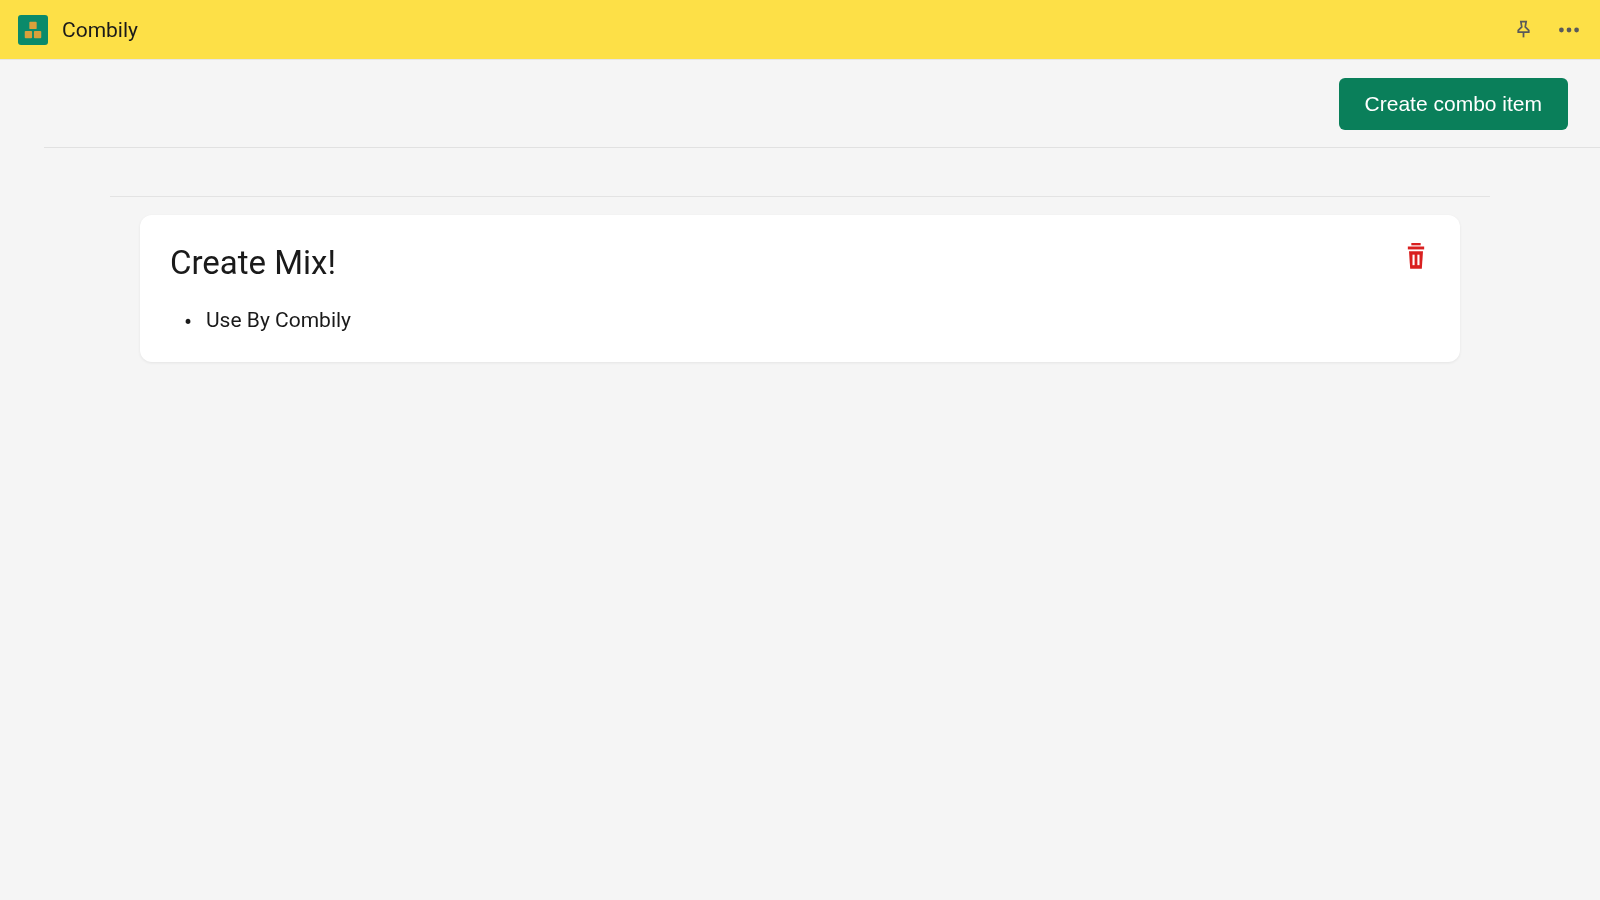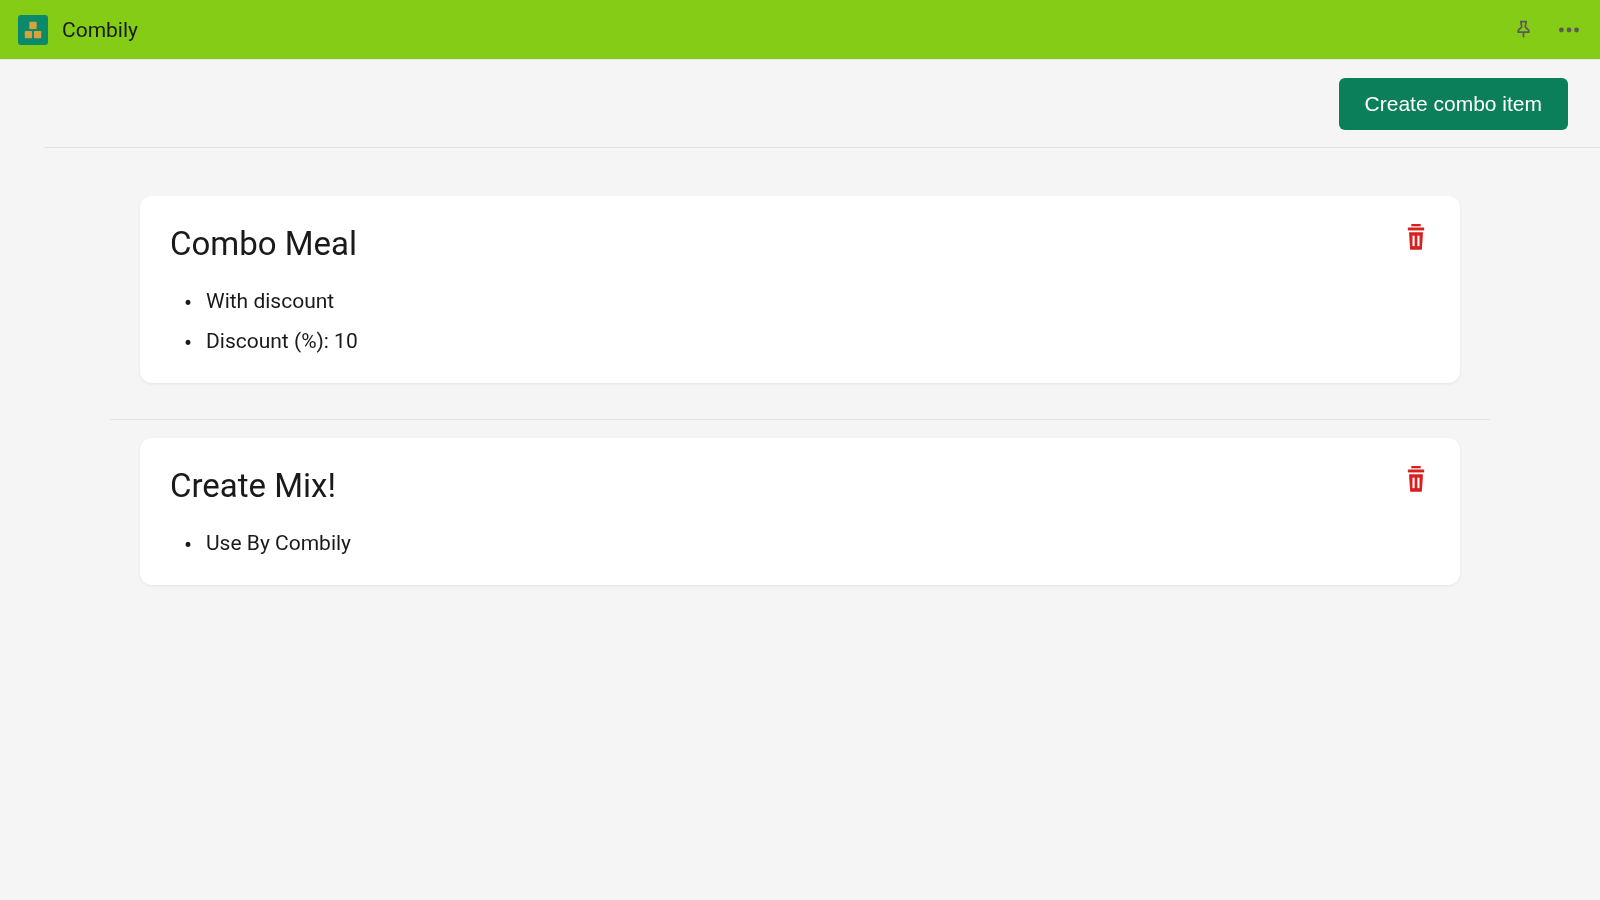--- a/index.html
+++ b/index.html
@@ -9,21 +9,21 @@
     }
     body {
       font-family: -apple-system, BlinkMacSystemFont, 'Segoe UI', Roboto, Helvetica, Arial, sans-serif;
       background: #f5f5f5;
       width: 1600px;
       height: 900px;
       overflow: hidden;
     }
     .topbar {
       height: 60px;
-      background: #84cc16;
+      background: #fde047;
       border-bottom: 1px solid #e6e6e6;
       display: flex;
       align-items: center;
       padding: 0 18px;
       justify-content: space-between;
     }
     .topbar-left {
       display: flex;
       align-items: center;
       gap: 14px;
@@ -175,40 +175,20 @@
     </div>
   </div>
 </div>
 
 <div class="actionbar">
   <button class="create-btn">Create combo item</button>
 </div>
 
 <div class="content">
 
-  <div class="card">
-    <div class="card-header">
-      <div class="card-title">Combo Meal</div>
-      <button class="delete-btn">
-        <span>
-          <svg viewBox="0 0 24 24" fill="currentColor">
-            <rect x="5" y="3" width="14" height="2.5"></rect>
-            <rect x="8" y="0" width="8" height="2"></rect>
-            <path d="M6 7h12l-1 15H7L6 7z"></path>
-            <rect x="9" y="10" width="1.8" height="9" fill="#fff"></rect>
-            <rect x="13.2" y="10" width="1.8" height="9" fill="#fff"></rect>
-          </svg>
-        </span>
-      </button>
-    </div>
-    <ul class="card-list">
-      <li>With discount</li>
-      <li>Discount (%): 10</li>
-    </ul>
-  </div>
 
   <div class="separator"></div>
 
   <div class="card">
     <div class="card-header">
       <div class="card-title">Create Mix!</div>
       <button class="delete-btn">
         <span>
           <svg viewBox="0 0 24 24" fill="currentColor">
             <rect x="5" y="3" width="14" height="2.5"></rect>

